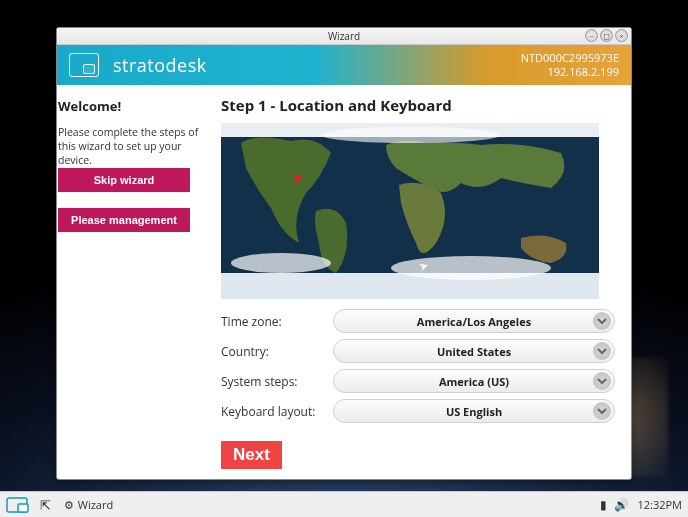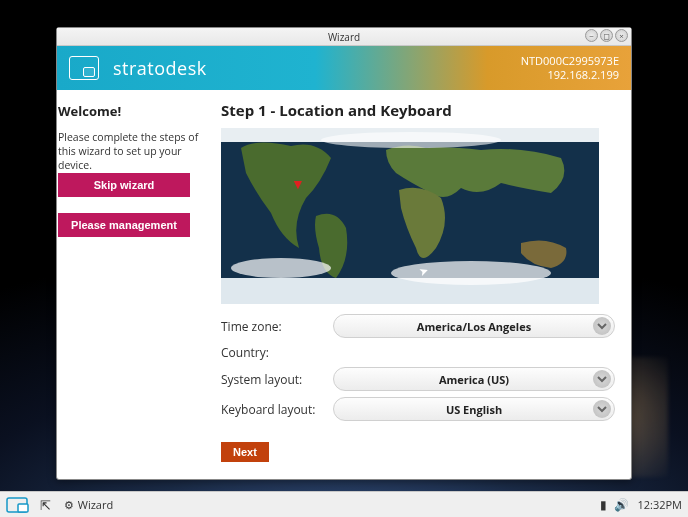--- a/index.html
+++ b/index.html
@@ -86,22 +86,22 @@
   }
   .dropdown .chev {
     position:absolute; right:3px; top:2px;
     width:18px;height:18px;border-radius:50%;
     background:radial-gradient(#d8d8d8,#bcbcbc);
     display:flex;align-items:center;justify-content:center;
   }
   .dropdown .chev svg{width:10px;height:10px;}
   .next-row { margin-top:12px; }
   .next-btn {
-    background:#c2410c; color:#fff; border:none;
-    font-size:11px; font-weight:600; padding:4px 12px; cursor:pointer;
+    background:#ef4444; color:#fff; border:none;
+    font-size:17px; font-weight:600; padding:4px 12px; cursor:pointer;
   }
   
   .taskbar {
     position:absolute; left:0; right:0; bottom:0; height:26px;
     background:#efefef; border-top:1px solid #c8c8c8;
     display:flex; align-items:center; padding:0 6px; font-size:11px; color:#333;
   }
   .tb-left { display:flex; align-items:center; gap:6px; flex:1;}
   .tb-logo { width:28px;height:20px; }
   .tb-app { display:flex; align-items:center; gap:4px; padding:2px 6px; border:1px solid transparent;}
@@ -181,23 +181,31 @@
             <span>America/Los Angeles</span>
             <span class="chev">
                 <svg viewBox="0 0 10 10">
                   <path d="M1 3 L5 7 L9 3" fill="none" stroke="#666" stroke-width="2"></path>
                 </svg>
               </span>
           </div>
         </div>
         <div class="field-row">
           <div class="field-label">Country:</div>
-        </div>
-        <div class="field-row">
-          <div class="field-label">System layout:</div>
+          <div class="dropdown">
+            <span>United States</span>
+            <span class="chev">
+                <svg viewBox="0 0 10 10">
+                  <path d="M1 3 L5 7 L9 3" fill="none" stroke="#666" stroke-width="2"></path>
+                </svg>
+              </span>
+          </div>
+        </div>
+        <div class="field-row">
+          <div class="field-label">System steps:</div>
           <div class="dropdown">
             <span>America (US)</span>
             <span class="chev">
                 <svg viewBox="0 0 10 10">
                   <path d="M1 3 L5 7 L9 3" fill="none" stroke="#666" stroke-width="2"></path>
                 </svg>
               </span>
           </div>
         </div>
         <div class="field-row">

